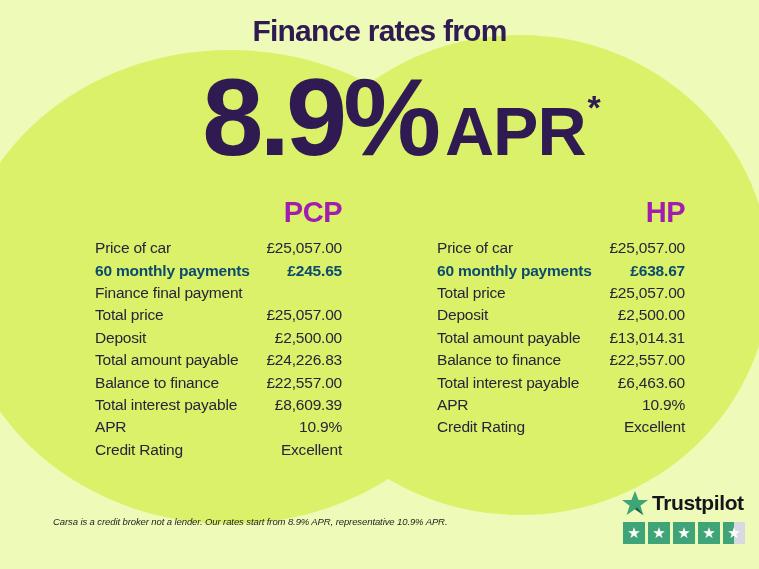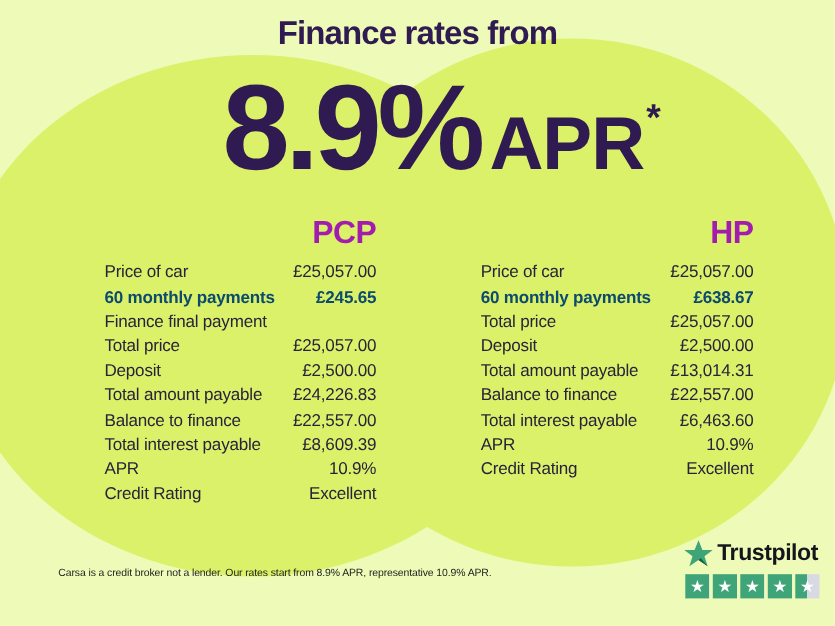--- a/index.html
+++ b/index.html
@@ -27,21 +27,21 @@
   .heading-hp{left:437px;width:248px;}
   .ftable{position:absolute;top:237px;display:flex;flex-direction:column;}
   .ftable-pcp{left:95px;width:247px;}
   .ftable-hp{left:437px;width:248px;}
   .frow{height:22.4px;display:flex;justify-content:space-between;align-items:center;
         font-size:15.5px;letter-spacing:-0.2px;color:var(--row-text,#29223a);}
   .frow.bold{font-weight:bold;color:#0c4a6e;}
   .flabel{white-space:nowrap;}
   .fvalue{white-space:nowrap;}
   .disclaimer{position:absolute;left:53px;top:515px;width:395px;font-size:9.5px;line-height:13.5px;
-              letter-spacing:-0.1px;color:var(--disclaimer-text,#1e1e1c);}
+              letter-spacing:-0.1px;color:var(--disclaimer-text,#1e1e1c);font-style:italic;}
   .tp-logo{position:absolute;left:622px;top:491px;display:flex;align-items:flex-start;gap:4px;}
   .tp-word{font-size:21px;font-weight:bold;letter-spacing:-0.4px;color:var(--trustpilot-text,#17151c);}
   .tp-stars{position:absolute;left:623px;top:522px;display:flex;gap:3px;}
   .starbox{width:22px;height:22px;display:flex;align-items:center;justify-content:center;}
   .starglyph{font-family:"DejaVu Sans",sans-serif;font-size:15px;line-height:22px;color:#ffffff;}
 </style>
 </head>
 <body>
 
 <div class="stage">

